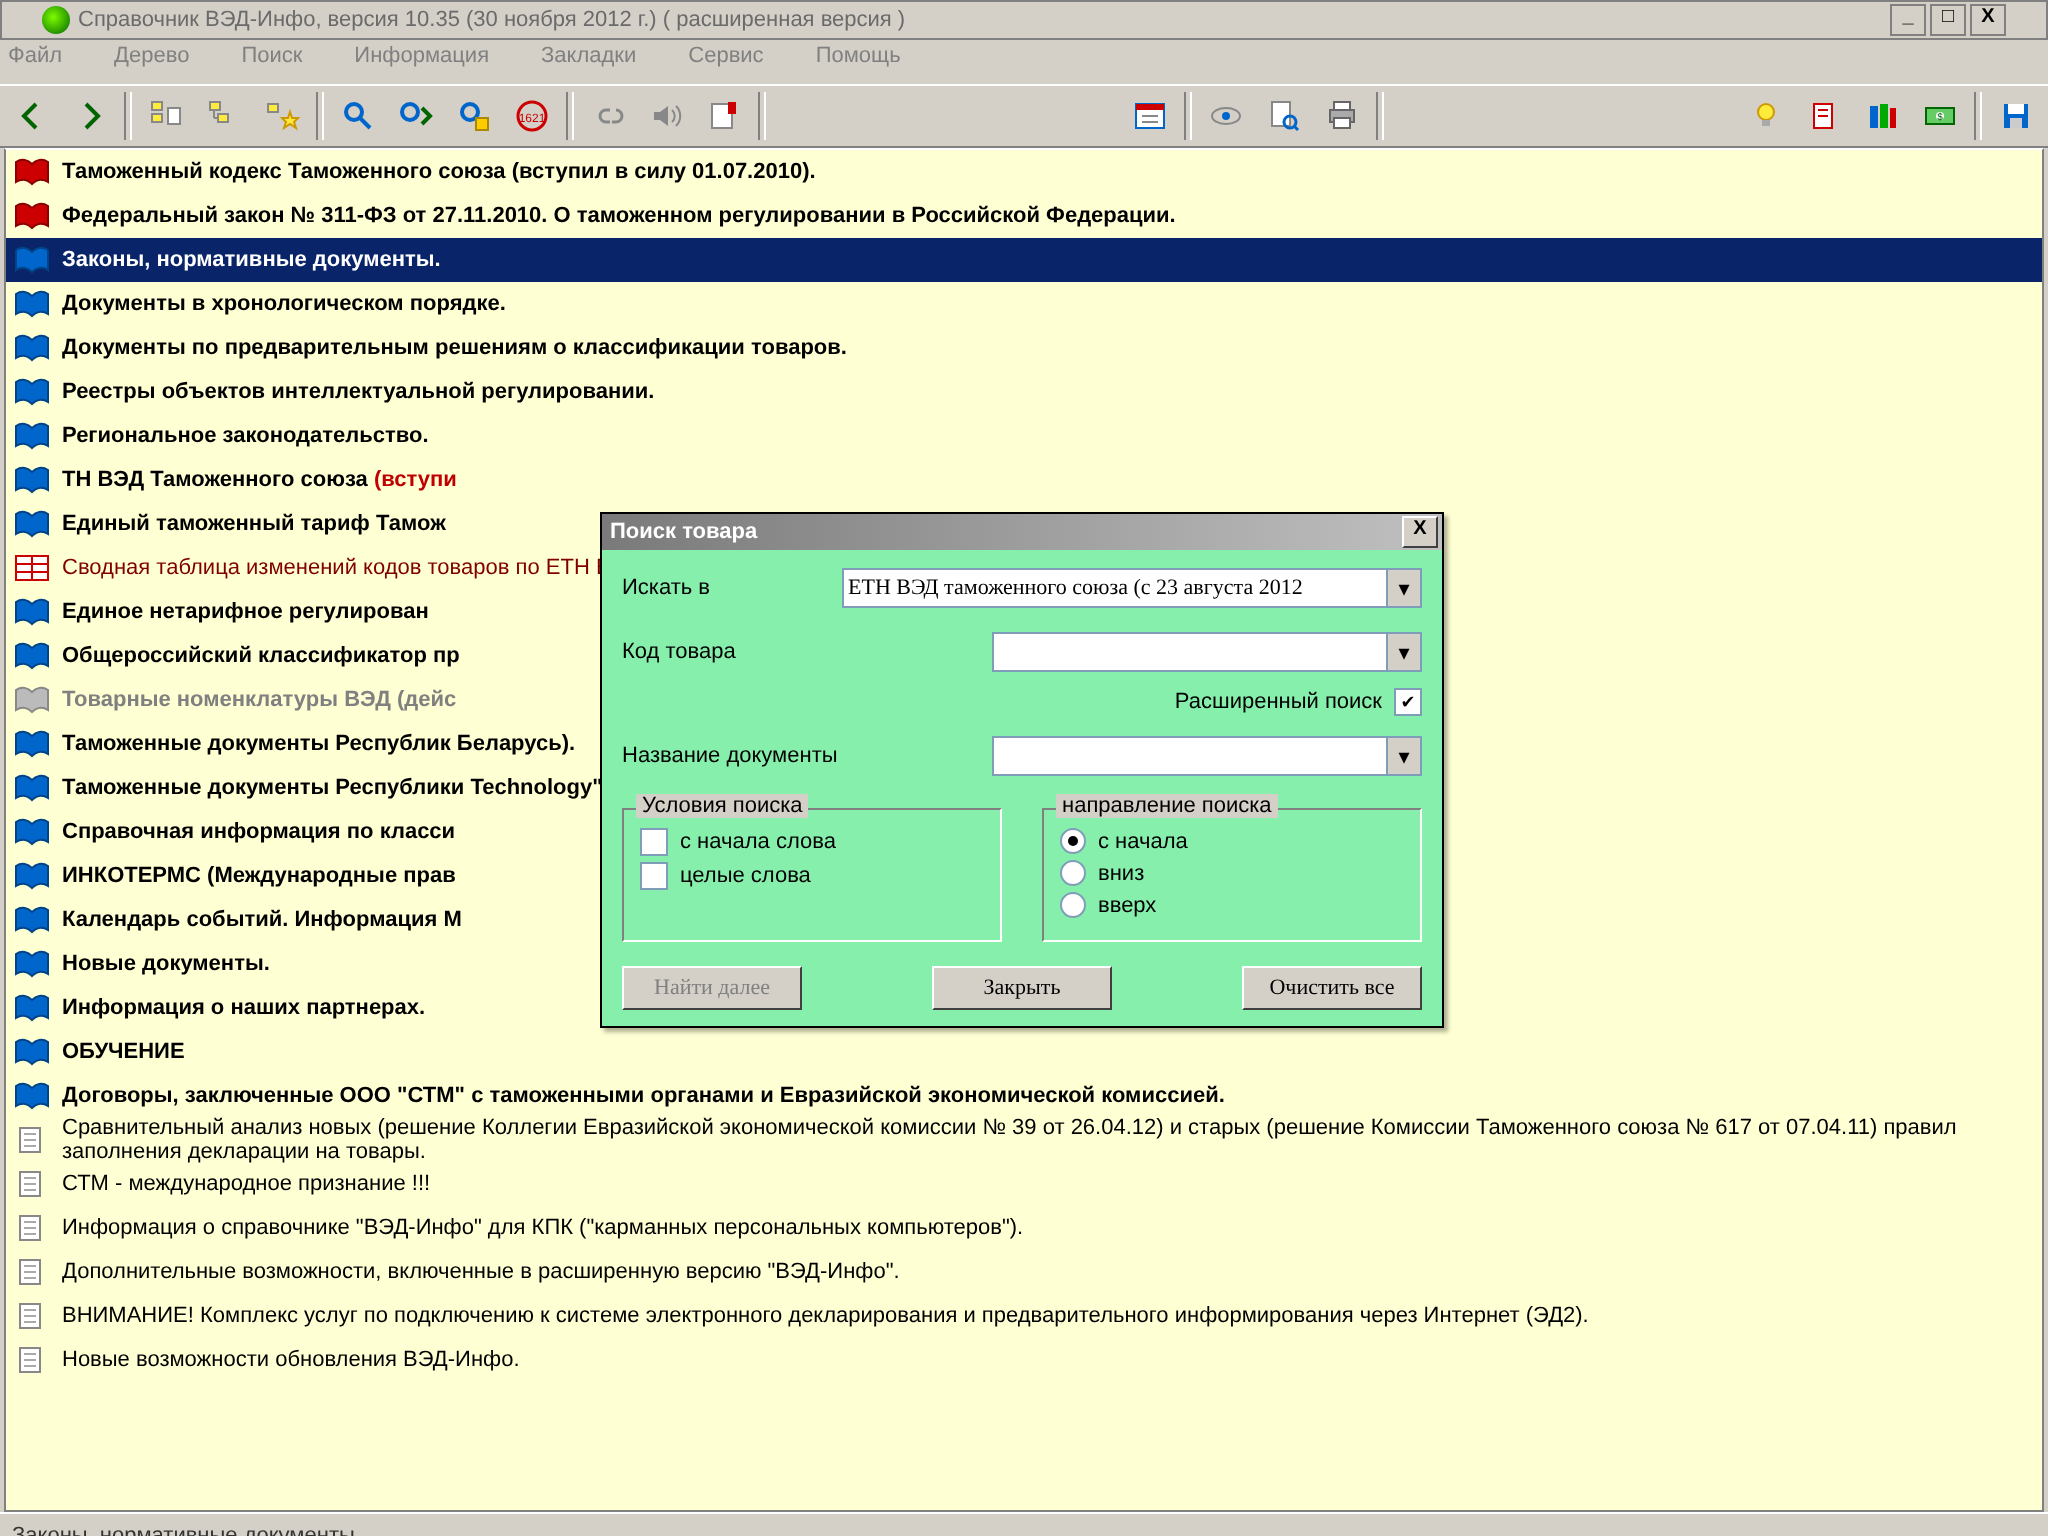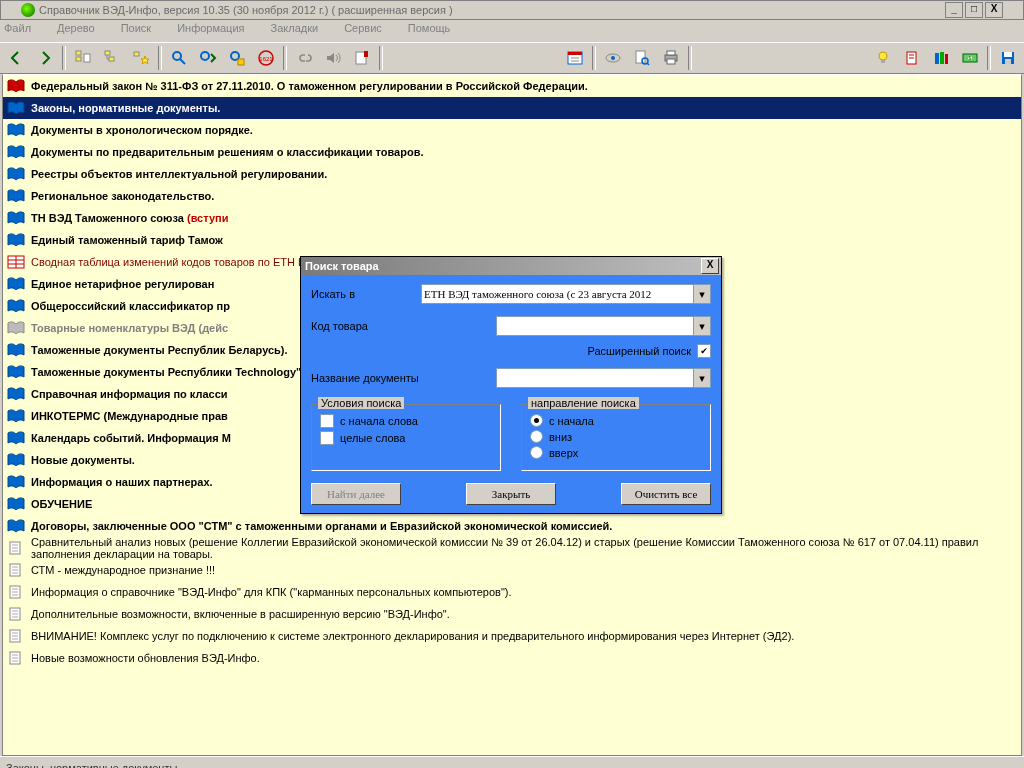--- a/index.html
+++ b/index.html
@@ -13,21 +13,21 @@
 .tbtn{width:26px;height:26px;border:1px solid #d4d0c8;display:flex;align-items:center;justify-content:center;cursor:pointer}
 .tbtn svg{width:18px;height:18px}
 .tsep{width:2px;height:24px;border-left:1px solid #808080;border-right:1px solid #fff;margin:0 2px}
 .content{position:relative;height:680px;background:#ffffd4;border:1px solid #808080;border-top:1px solid #fff;margin:0 2px;overflow:auto}
 .row{display:flex;align-items:center;height:20px;padding:1px 4px;gap:6px;cursor:pointer}
 .row.sel{background:#0a246a;color:#fff}
 .ricon{width:18px;height:14px;flex-shrink:0;display:flex;align-items:center;justify-content:center}
 .ricon svg{width:18px;height:14px}
 .row b{font-weight:bold}
 .statusbar{height:18px;background:#d4d0c8;border-top:1px solid #fff;padding:2px 6px;color:#333;display:flex;align-items:center}
-.dialog{position:absolute;left:300px;top:256px;width:420px;background:#3b82f6;border:1px solid #000;box-shadow:2px 2px 2px rgba(0,0,0,.3);font-size:11px}
+.dialog{position:absolute;left:300px;top:256px;width:420px;background:#86efac;border:1px solid #000;box-shadow:2px 2px 2px rgba(0,0,0,.3);font-size:11px}
 .dlg-title{height:18px;background:linear-gradient(to right,#7a7a7a,#c0c0c0);color:#fff;font-weight:bold;display:flex;align-items:center;padding:0 2px 0 4px}
 .dlg-title .sp{flex:1}
 .dlg-close{width:16px;height:14px;background:#d4d0c8;border:1px solid #fff;border-right-color:#404040;border-bottom-color:#404040;text-align:center;line-height:11px;font-family:Arial;font-weight:bold;font-size:10px;color:#000;cursor:pointer}
 .dlg-body{padding:9px 10px 8px}
 .frow{display:flex;align-items:center;margin-bottom:12px}
 .flabel{width:110px;color:#000}
 .fselect,.finput{flex:1;height:18px;border:1px solid #7f9db9;background:#fff;font:11px Tahoma;padding:0 2px}
 .fselect{appearance:none;background:#fff}
 .sel-wrap{position:relative;flex:1;display:flex}
 .sel-arrow{width:16px;height:18px;background:#d4d0c8;border:1px solid #7f9db9;border-left:none;display:flex;align-items:center;justify-content:center;cursor:pointer}
@@ -216,20 +216,28 @@
     </div>
 </div>
 
 <div class="content" id="tree">
     <div class="row">
       <span class="ricon">
         <svg viewBox="0 0 18 14">
           <path d="M1 2c3-2 6-1 8 1 2-2 5-3 8-1v10c-3-2-6-1-8 1-2-2-5-3-8-1z" fill="#c00" stroke="#800"></path>
         </svg>
       </span>
+      <span><b>Таможенный кодекс Таможенного союза (вступил в силу 01.07.2010).</b></span>
+    </div>
+    <div class="row">
+      <span class="ricon">
+        <svg viewBox="0 0 18 14">
+          <path d="M1 2c3-2 6-1 8 1 2-2 5-3 8-1v10c-3-2-6-1-8 1-2-2-5-3-8-1z" fill="#c00" stroke="#800"></path>
+        </svg>
+      </span>
       <span><b>Федеральный закон № 311-ФЗ от 27.11.2010. О таможенном регулировании в Российской Федерации.</b></span>
     </div>
     <div class="row sel">
       <span class="ricon">
         <svg viewBox="0 0 18 14">
           <path d="M1 2c3-2 6-1 8 1 2-2 5-3 8-1v10c-3-2-6-1-8 1-2-2-5-3-8-1z" fill="#06c" stroke="#048"></path>
         </svg>
       </span>
       <span><b>Законы, нормативные документы.</b></span>
     </div>

